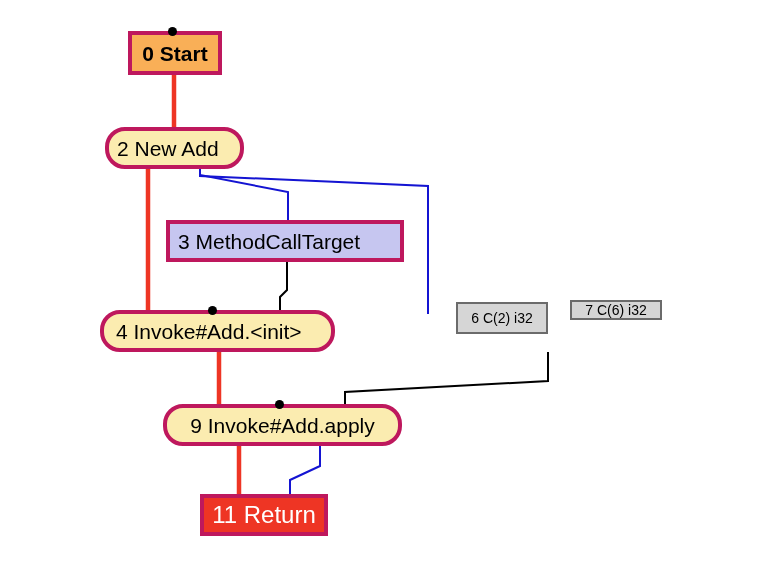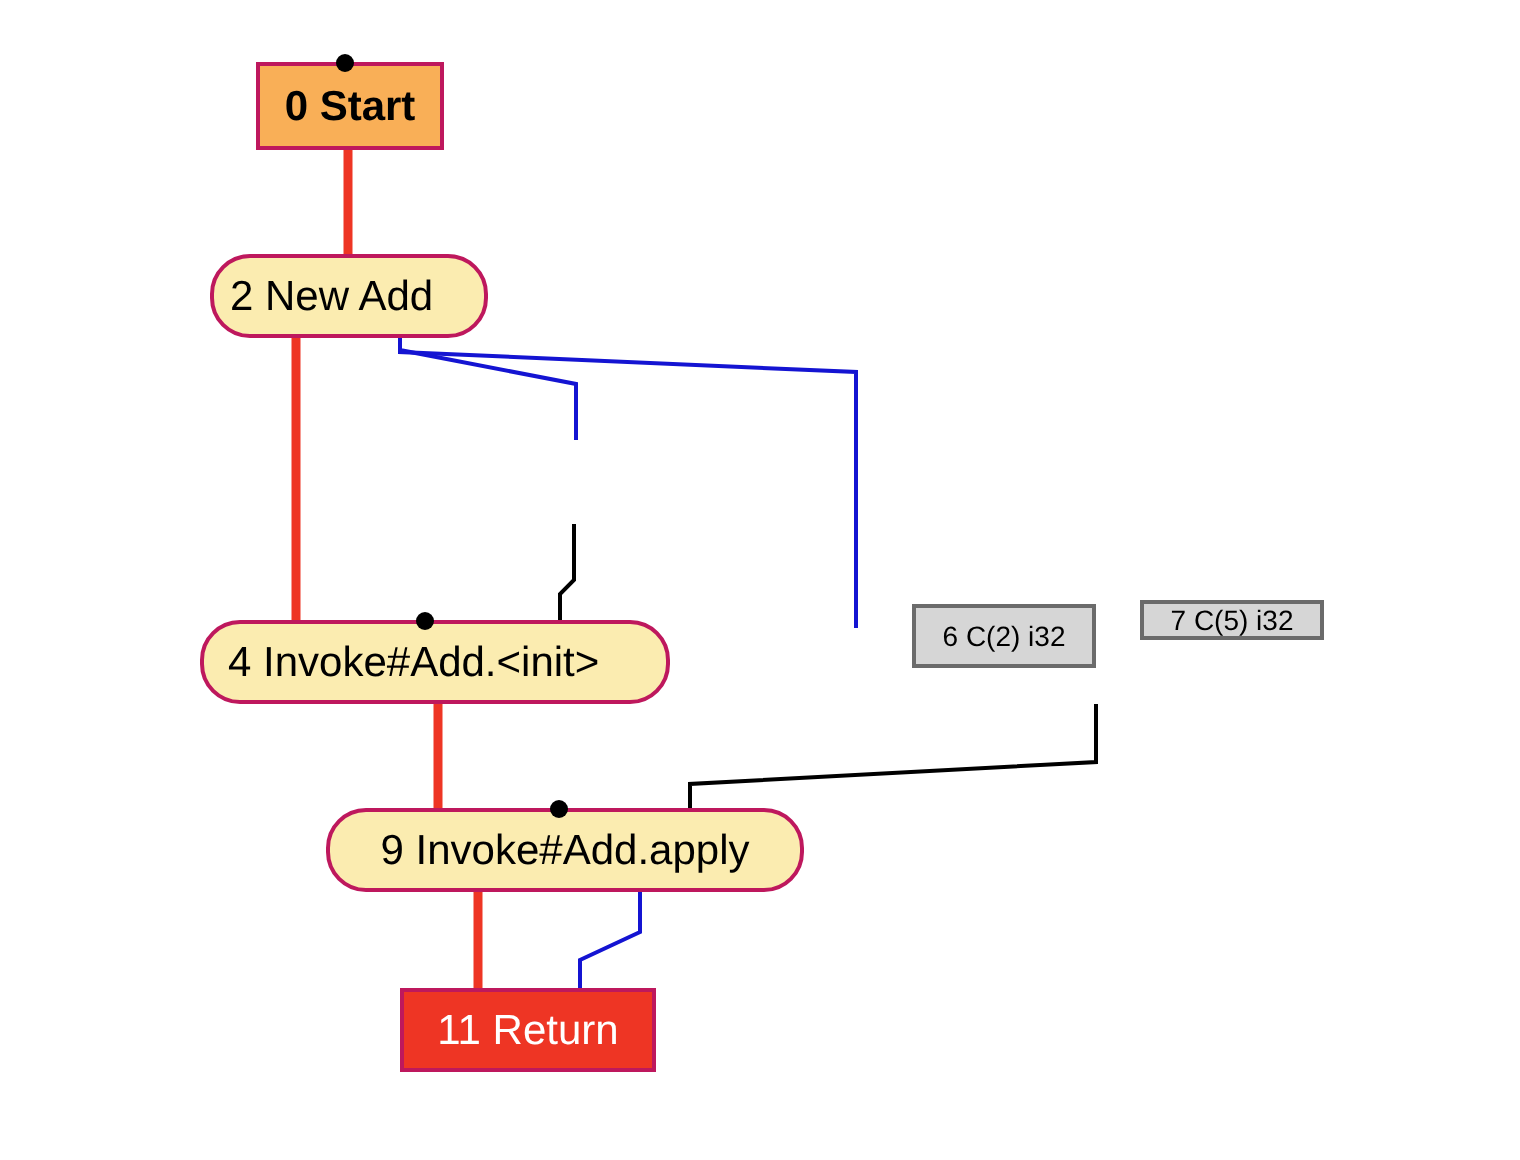--- a/index.html
+++ b/index.html
@@ -22,21 +22,21 @@
   #edge-layer {
     position: absolute;
     left: 0;
     top: 0;
     width: 760px;
     height: 580px;
   }
   .node {
     position: absolute;
     box-sizing: border-box;
-    border: 2px solid #be185d;
+    border: 4px solid #be185d;
     display: flex;
     align-items: center;
     justify-content: flex-start;
     padding-left: 8px;
     padding-right: 8px;
     white-space: nowrap;
     line-height: 1;
     color: #000000;
   }
   .node-label {
@@ -55,21 +55,21 @@
     font-size: 21px;
     border-radius: 20px;
   }
   .node-lavender {
     background: #C6C6F0;
     font-size: 21px;
   }
   .node-return {
     background: #EE3524;
     color: #ffffff;
-    font-size: 21px;
+    font-size: 24px;
     justify-content: center;
   }
   .const-node {
     position: absolute;
     box-sizing: border-box;
     border: 2px solid #6b6b6b;
     background: #D6D6D6;
     color: #000000;
     font-size: 14px;
     line-height: 1;
@@ -105,38 +105,41 @@
     </svg>
 
   <div class="node node-start" style="left: 128px; top: 31px; width: 94px; height: 44px;">
     <span class="node-label">0 Start</span>
   </div>
 
   <div class="node node-yellow" style="left: 105px; top: 127px; width: 139px; height: 42px;">
     <span class="node-label">2 New Add</span>
   </div>
 
+  <div class="node node-lavender" style="left: 166px; top: 220px; width: 238px; height: 42px;">
+    <span class="node-label">3 MethodCallTarget</span>
+  </div>
 
   <div class="node node-yellow" style="left: 100px; top: 310px; width: 235px; height: 42px; padding-left: 12px;">
     <span class="node-label">4 Invoke#Add.&lt;init&gt;</span>
   </div>
 
 
   <div class="node node-yellow" style="left: 163px; top: 404px; width: 239px; height: 42px; justify-content: center;">
     <span class="node-label">9 Invoke#Add.apply</span>
   </div>
 
   <div class="node node-return" style="left: 200px; top: 494px; width: 128px; height: 42px;">
     <span class="node-label">11 Return</span>
   </div>
 
   <div class="const-node" style="left: 456px; top: 302px; width: 92px; height: 32px; z-index: 5;">
     <span class="node-label">6  C(2) i32</span>
   </div>
 
   <div class="const-node" style="left: 570px; top: 300px; width: 92px; height: 20px; z-index: 5;">
-    <span class="node-label">7  C(5) i32</span>
+    <span class="node-label">7  C(6) i32</span>
   </div>
 
 <div class="anchor-dot" style="left: 167.5px; top: 26.5px; z-index: 6;"></div>
     <div class="anchor-dot" style="left: 207.5px; top: 305.5px; z-index: 6;"></div>
     <div class="anchor-dot" style="left: 274.5px; top: 399.5px; z-index: 6;"></div>
   </div>
 
 </body></html>

